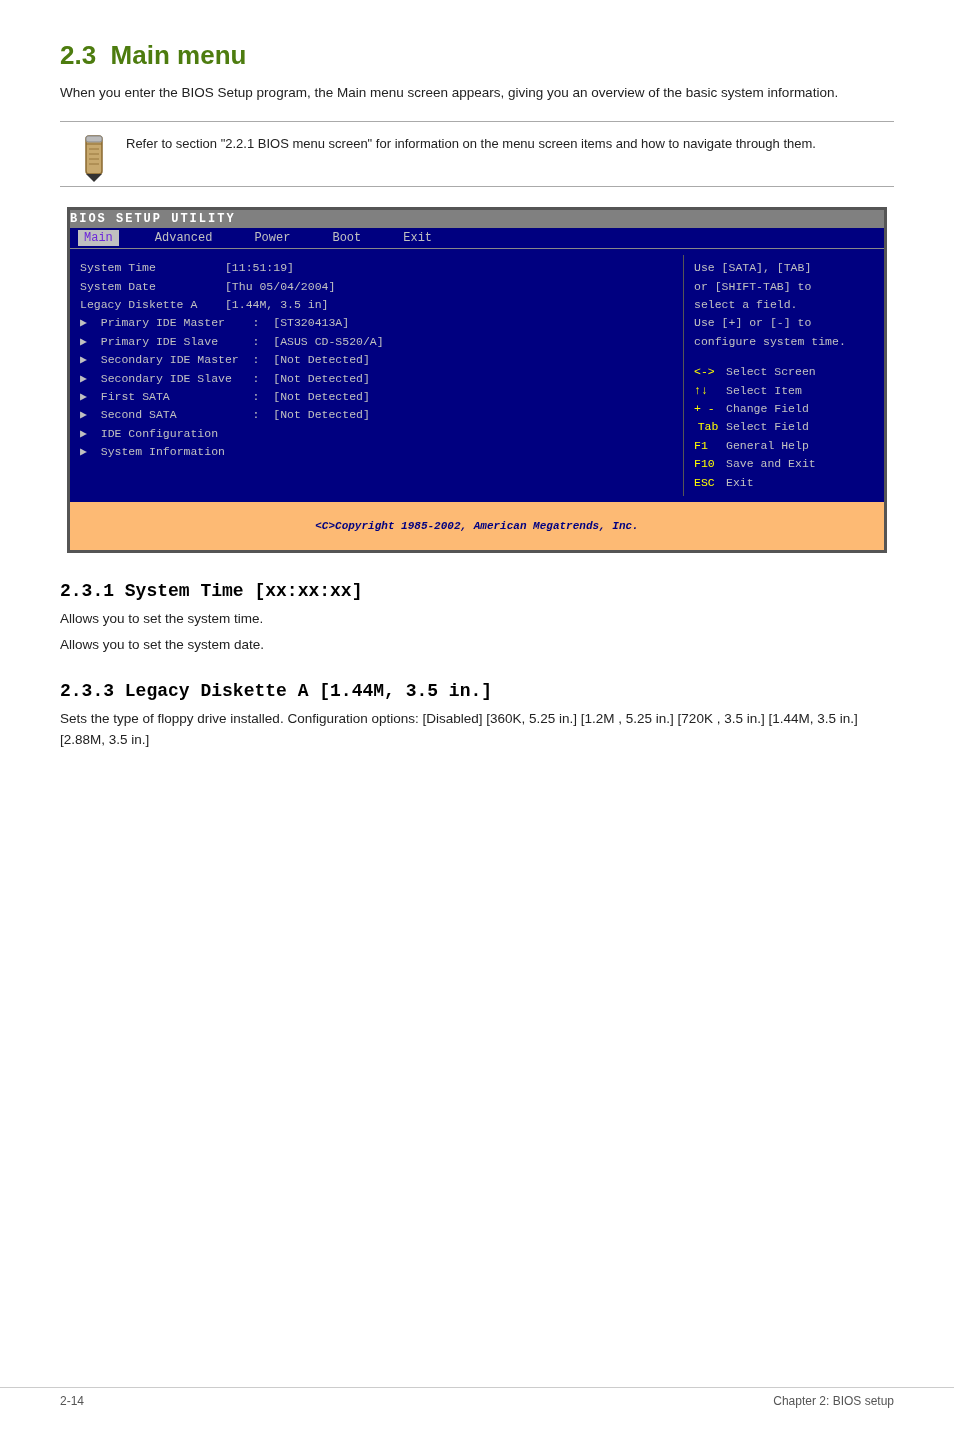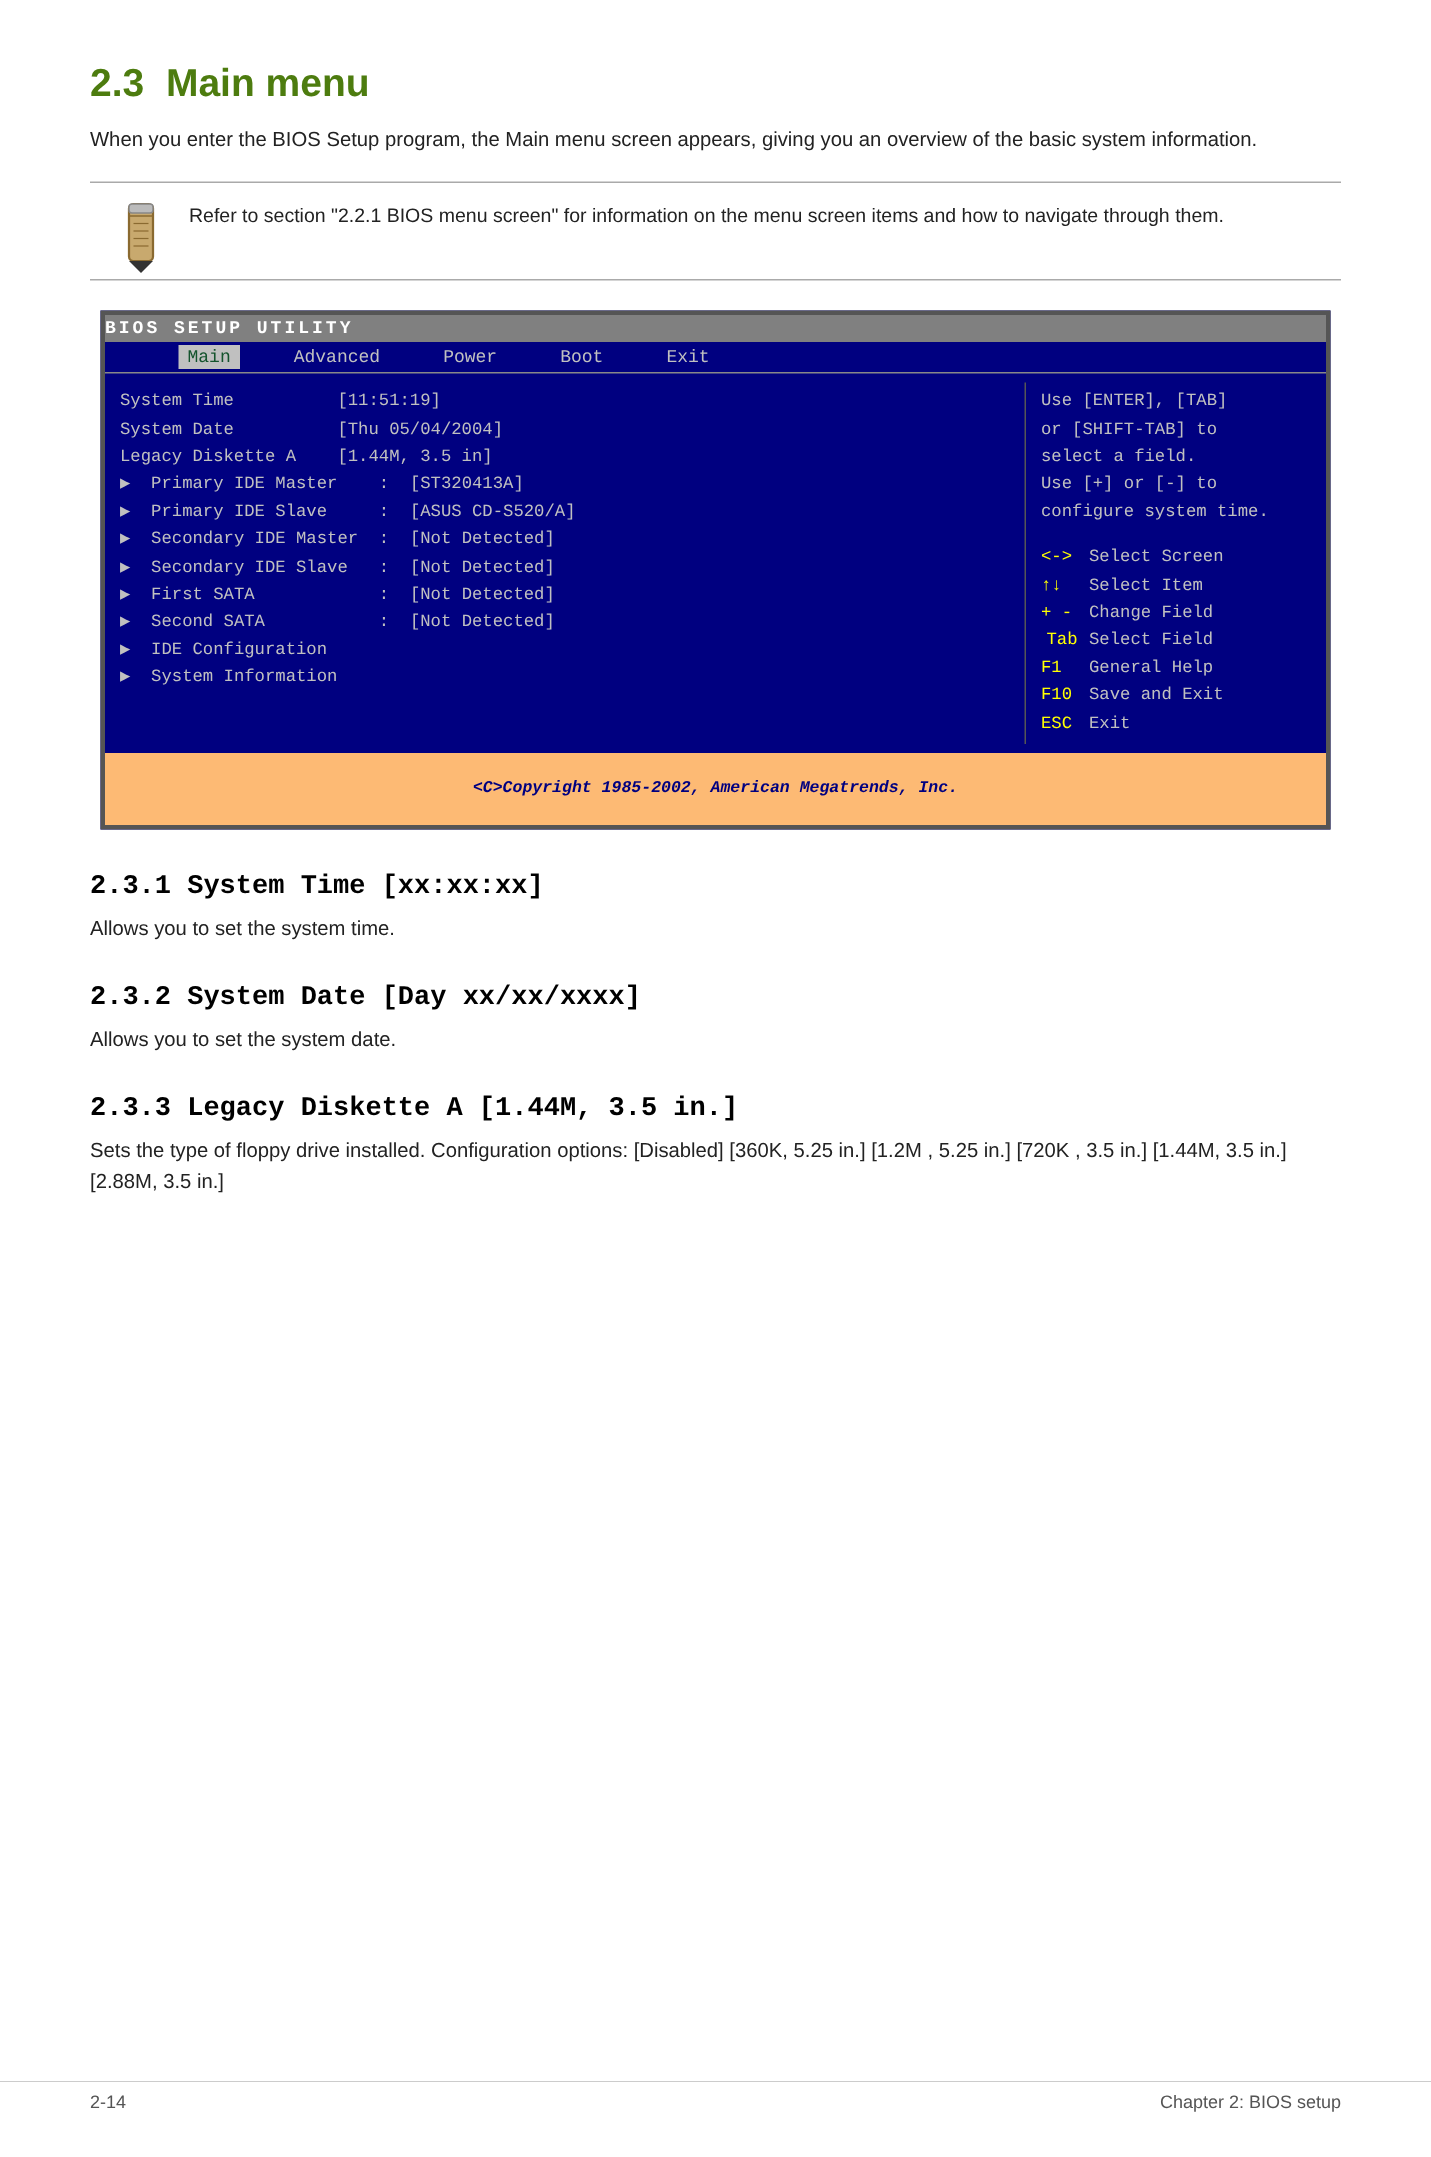--- a/index.html
+++ b/index.html
@@ -82,22 +82,21 @@
     }
 
     .bios-menu-item {
       color: #c0c0c0;
       font-size: 12px;
       padding: 1px 6px;
     }
 
     .bios-menu-item.active {
       background: #c0c0c0;
-      color: #14532d;
-      margin-left: 41px;
+      color: #6d28d9;
     }
 
     .bios-content {
       display: flex;
       padding: 6px 0;
     }
 
     .bios-left {
       flex: 1;
       padding: 4px 10px;
@@ -223,21 +222,21 @@
         <div class="bios-line">▶  Secondary IDE Master  :  [Not Detected]</div>
         <div class="bios-line">▶  Secondary IDE Slave   :  [Not Detected]</div>
         <div class="bios-line">▶  First SATA            :  [Not Detected]</div>
         <div class="bios-line">▶  Second SATA           :  [Not Detected]</div>
         <div class="bios-line">▶  IDE Configuration</div>
         <div class="bios-line"></div>
         <div class="bios-line">▶  System Information</div>
       </div>
     <div class="bios-right" id="bios-right">
         <div style="margin-bottom: 12px;">
-          <div>Use [ENTER], [TAB]</div>
+          <div>Use [SATA], [TAB]</div>
           <div>or [SHIFT-TAB] to</div>
           <div>select a field.</div>
           <div>Use [+] or [-] to</div>
           <div>configure system time.</div>
         </div>
         <div class="shortcut-line">
           <span class="key" style="min-width: 28px; display: inline-block;">&lt;-&gt;</span>
           <span class="key-desc">Select Screen</span>
         </div>
         <div class="shortcut-line">
@@ -265,21 +264,20 @@
           <span class="key-desc">Exit</span>
         </div>
       </div>
   </div>
   <div class="bios-footer">&lt;C&gt;Copyright 1985-2002, American Megatrends, Inc.</div>
 </div>
 
 <div id="subsections-container">
     <h2 class="sub-title">2.3.1  System Time [xx:xx:xx]</h2>
     <p class="sub-text">Allows you to set the system time.</p>
-    <h2 class="sub-title">2.3.2  System Date [Day xx/xx/xxxx]</h2>
     <p class="sub-text">Allows you to set the system date.</p>
     <h2 class="sub-title">2.3.3  Legacy Diskette A [1.44M, 3.5 in.]</h2>
     <p class="sub-text">Sets the type of floppy drive installed. Configuration options: [Disabled] [360K, 5.25 in.] [1.2M , 5.25 in.] [720K , 3.5 in.] [1.44M, 3.5 in.] [2.88M, 3.5 in.]</p>
   </div>
 
 <div class="page-footer">
   <span>2-14</span>
   <span>Chapter 2: BIOS setup</span>
 </div>
 

